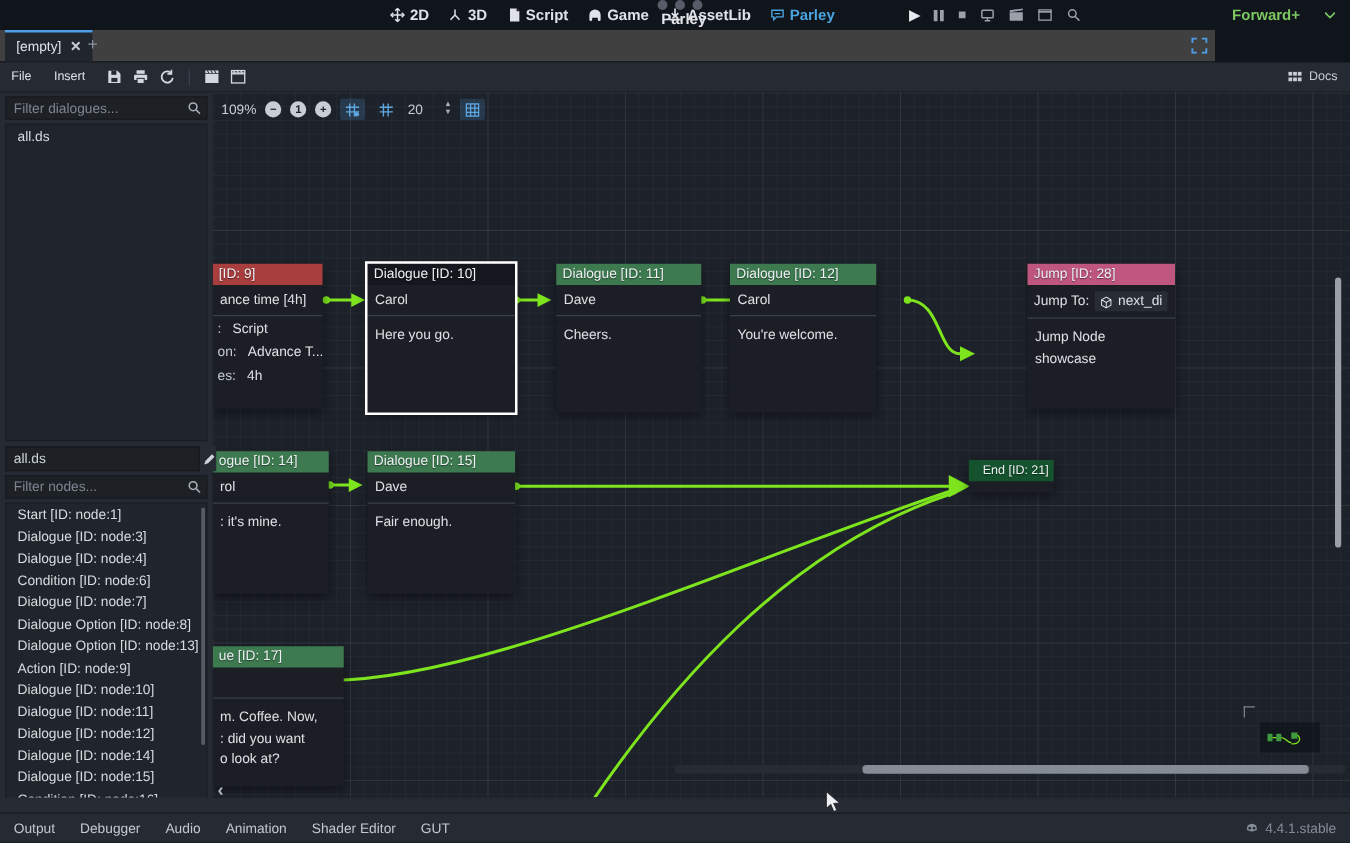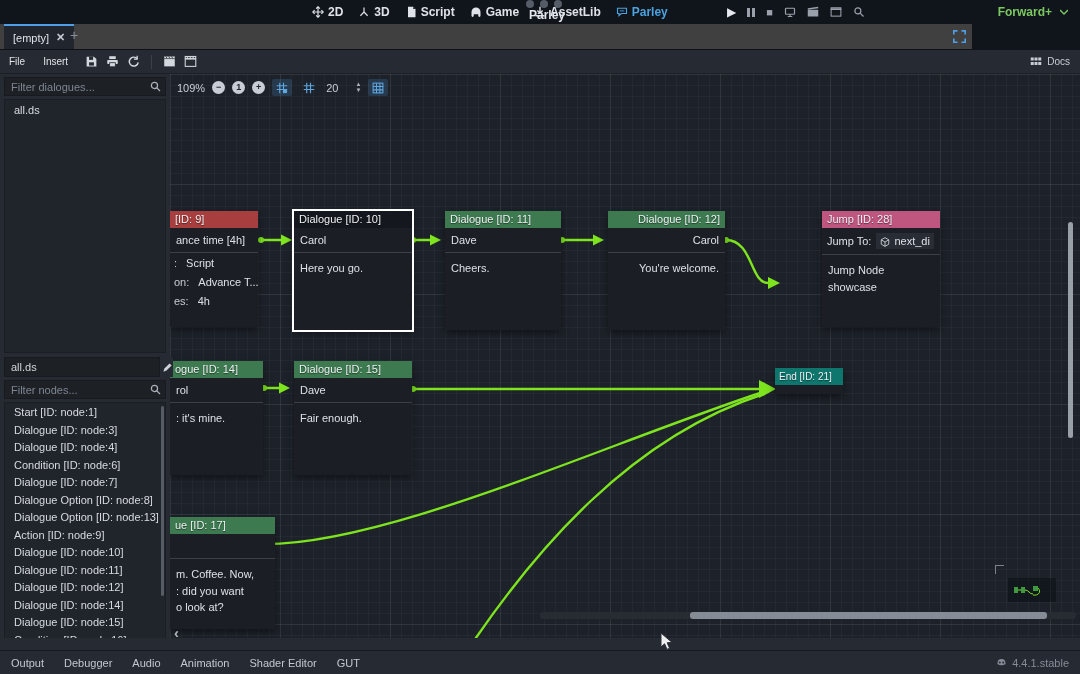--- a/index.html
+++ b/index.html
@@ -14,21 +14,21 @@
   .app-title { margin-left:14px; font-weight:bold; font-size:12px; color:#e3e6eb; }
   .tb-center { position:absolute; left:312px; top:0; height:24px; display:flex; align-items:center; gap:15px; }
   .menu-item { display:flex; align-items:center; gap:4px; color:#dfe3e9; font-weight:bold; font-size:12px; cursor:default; }
   .menu-item.active { color:#4ba3e0; }
   .menu-item svg { width:12px; height:12px; }
   .run-controls { position:absolute; right:215px; top:0; height:24px; display:flex; align-items:center; gap:11px; }
   .run-btn { color:#c9ced6; font-size:11px; display:flex; align-items:center; }
   .run-btn svg { width:12px; height:12px; }
   .pause-bars { display:flex; gap:2px; }
   .pause-bars span { width:3px; height:9px; background:#9aa1ab; }
-  .renderer { position:absolute; right:12px; top:0; height:24px; display:flex; align-items:center; gap:8px; color:#7bc860; font-weight:bold; font-size:12px; }
+  .renderer { position:absolute; right:12px; top:0; height:24px; display:flex; align-items:center; gap:20px; color:#7bc860; font-weight:bold; font-size:12px; }
 
   
   #tabbar { position:absolute; left:0; top:24px; width:972px; height:26px; background:#404040; border-bottom:1px solid #0e1116; }
   .tab { position:absolute; left:4px; top:0; height:25px; background:#21262e; border-top:2px solid #4f9ee8; display:flex; align-items:center; gap:7px; padding:0 9px; font-size:11px; color:#dfe2e7; }
   .tab-close { color:#c6cbd2; font-size:11px; font-weight:bold; }
   .tab-add { position:absolute; left:70px; top:3px; color:#8a919c; font-size:14px; }
   .expand-btn { position:absolute; right:6px; top:6px; }
 
   
   #toolbar { position:absolute; left:0; top:50px; width:1080px; height:24px; background:#262b33; border-bottom:1px solid #1b2026; display:flex; align-items:center; font-size:10px; color:#dfe2e7; }
@@ -72,21 +72,21 @@
   .blue-btn.bg { background:rgba(72,126,184,0.25); }
   .blue-btn svg { width:12px; height:12px; }
   .spinner { display:flex; flex-direction:column; align-items:center; gap:1px; color:#aeb4bd; font-size:6px; line-height:5px; margin-left:10px; }
 
   
   .gnode { position:absolute; background:#1b1f25; box-shadow:0 3px 8px rgba(0,0,0,0.45); font-size:11px; color:#dde0e5; }
   .gnode .hdr { height:17px; line-height:17px; padding:0 5px; font-size:11px; color:#eef0f3; white-space:nowrap; overflow:hidden; text-shadow:0 1px 1px rgba(0,0,0,0.5); }
   .hdr.green  { background:#3d7a50; }
   .hdr.red    { background:#a83e3e; }
   .hdr.pink   { background:#bf5680; }
-  .hdr.purple { background:#0f766e; }
+  .hdr.purple { background:#14532d;text-align:right; }
   .hdr.dark   { background:#14171d; }
   .gnode.selected { outline:2px solid #ffffff; }
   .speaker { padding:6px 6px 6px; border-bottom:1px solid #3a4049; white-space:nowrap; overflow:hidden; }
   .ntext { padding:7px 6px; line-height:16.5px; white-space:nowrap; overflow:hidden; }
   .kv { display:flex; gap:9px; padding:4px 6px 3px 4px; white-space:nowrap; }
   .kv .k { color:#c6cbd2; }
   .jump-row { display:flex; align-items:center; gap:5px; padding:5px 5px; border-bottom:1px solid #3a4049; white-space:nowrap; }
   .chip { display:flex; align-items:flex-end; gap:4px; background:#272c35; padding:2px 4px; }
   .chip svg { width:10px; height:10px; }
 
@@ -383,21 +383,21 @@
     <div class="speaker">Carol</div>
     <div class="ntext">Here you go.</div>
   </div>
 
   <div class="gnode" style="left:275px; top:137px; width:116px; height:119px;">
     <div class="hdr green">Dialogue [ID: 11]</div>
     <div class="speaker">Dave</div>
     <div class="ntext">Cheers.</div>
   </div>
 
-  <div class="gnode" style="left:438px; top:137px; width:117px; height:119px;text-align:right;">
+  <div class="gnode" style="left:414px; top:137px; width:117px; height:119px;">
     <div class="hdr green">Dialogue [ID: 12]</div>
     <div class="speaker">Carol</div>
     <div class="ntext">You're welcome.</div>
   </div>
 
   <div class="gnode" style="left:613px; top:137px; width:118px; height:116px;margin-left:39px;">
     <div class="hdr pink">Jump [ID: 28]</div>
     <div class="jump-row">
       <span>Jump To:</span>
       <span class="chip">

